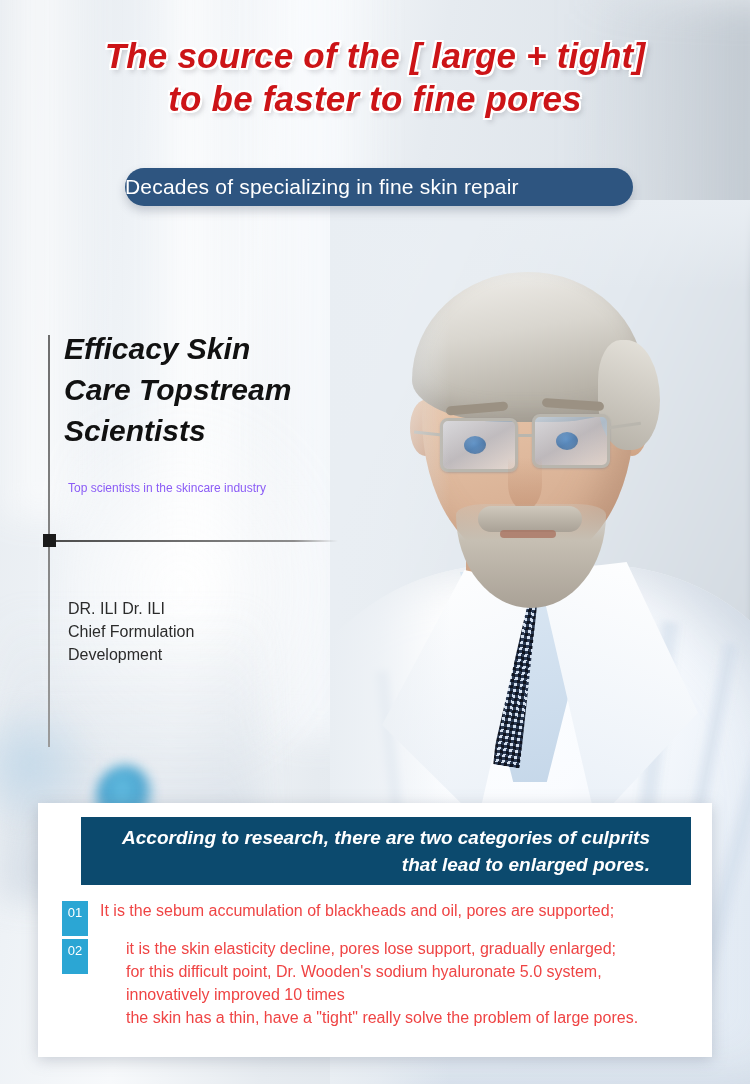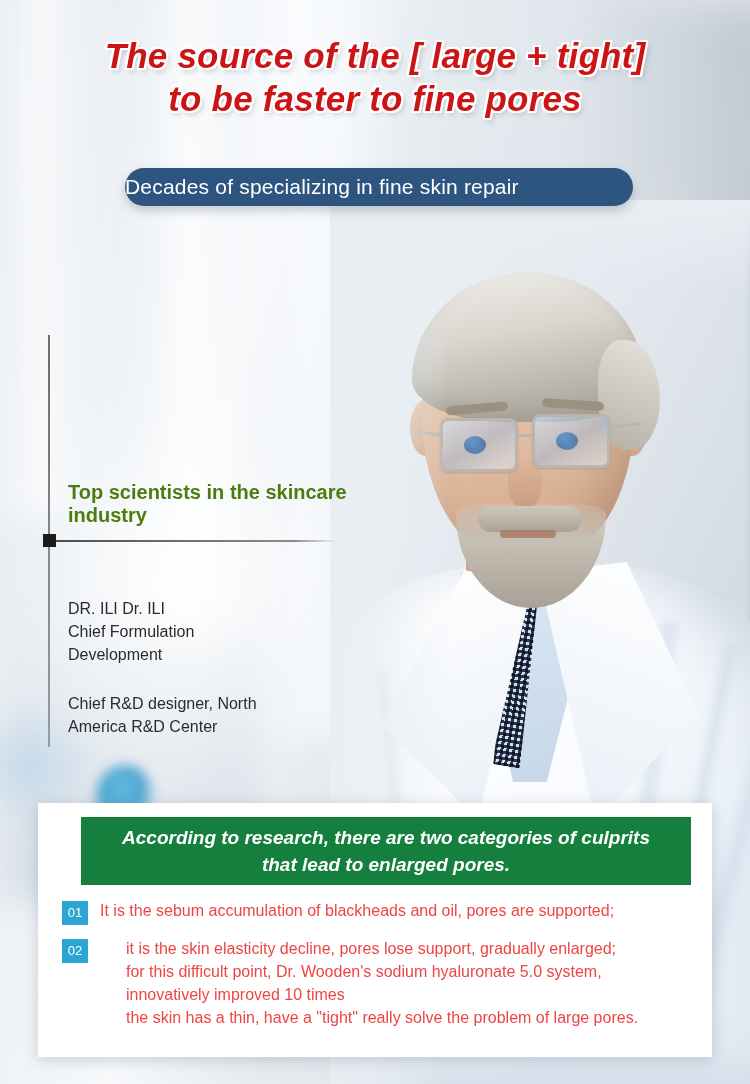--- a/index.html
+++ b/index.html
@@ -218,21 +218,21 @@
   .marker{ position:absolute; left:43px; top:534px; width:13px; height:13px; background:#1a1a1a; }
 
   .lead{
     position:absolute; left:64px; top:328px; width:300px;
     font-size:30px; line-height:41px;
     font-weight:bold; font-style:italic; color:#111;
     white-space:pre-line;
   }
   .sublead{
     position:absolute; left:68px; top:481px; width:320px;
-    font-size:20px; color:#4d7c0f;font-weight:bold;
+    font-size:12px; color:#8b5cf6;
   }
   .credit1{
     position:absolute; left:68px; top:597px; width:300px;
     font-size:16px; line-height:23px; color:#2b2b2b;
     white-space:pre-line;
   }
   .credit2{
     position:absolute; left:68px; top:692px; width:300px;
     font-size:16px; line-height:23px; color:#2b2b2b;
     white-space:pre-line;
@@ -241,34 +241,34 @@
   
   .card{
     position:absolute; left:38px; top:803px;
     width:674px; height:254px;
     background:#ffffff;
     box-shadow:0 3px 14px rgba(120,130,145,.35);
   }
   .card-banner{
     position:absolute; left:43px; top:14px;
     width:610px; height:68px;
-    background:#15803d;
+    background:#0c4a6e;
     display:flex; align-items:center; justify-content:center;
     color:#ffffff; font-weight:bold; font-style:italic;
-    font-size:19px; line-height:27px; text-align:center;
+    font-size:19px; line-height:27px; text-align:right;
     white-space:pre-line;
   }
   .pt{
     position:absolute; display:flex; gap:12px; align-items:flex-start;
   }
   .pt1{ left:24px; top:96px; }
   .pt2{ left:24px; top:134px;gap:38px; }
   .badge{
     flex:0 0 auto;
-    width:26px; height:24px;
+    width:26px; height:35px;
     background:#2ba6d4; color:#fff;
     font-size:13px; line-height:23px; text-align:center;
     margin-top:2px;
   }
   .pt-text{
     font-size:16px; line-height:23px; color:#ef4444;
     white-space:pre-line;
   }
 </style>
 </head>
@@ -325,26 +325,27 @@
 to be faster to fine pores</div>
 
   <div class="pill">
     <span>Decades of specializing in fine skin repair</span>
   </div>
 
   <div class="vline"></div>
   <div class="hline"></div>
   <div class="marker"></div>
 
+  <div class="lead">Efficacy Skin
+Care Topstream
+Scientists</div>
   <div class="sublead">Top scientists in the skincare industry</div>
   <div class="credit1">DR. ILI Dr. ILI
 Chief Formulation
 Development</div>
-  <div class="credit2">Chief R&amp;D designer, North
-America R&amp;D Center</div>
 
   <div class="card">
     <div class="card-banner">
       <span>According to research, there are two categories of culprits
 that lead to enlarged pores.</span>
     </div>
 
     <div class="pt pt1">
       <div class="badge">01</div>
       <div class="pt-text">It is the sebum accumulation of blackheads and oil, pores are supported;</div>

